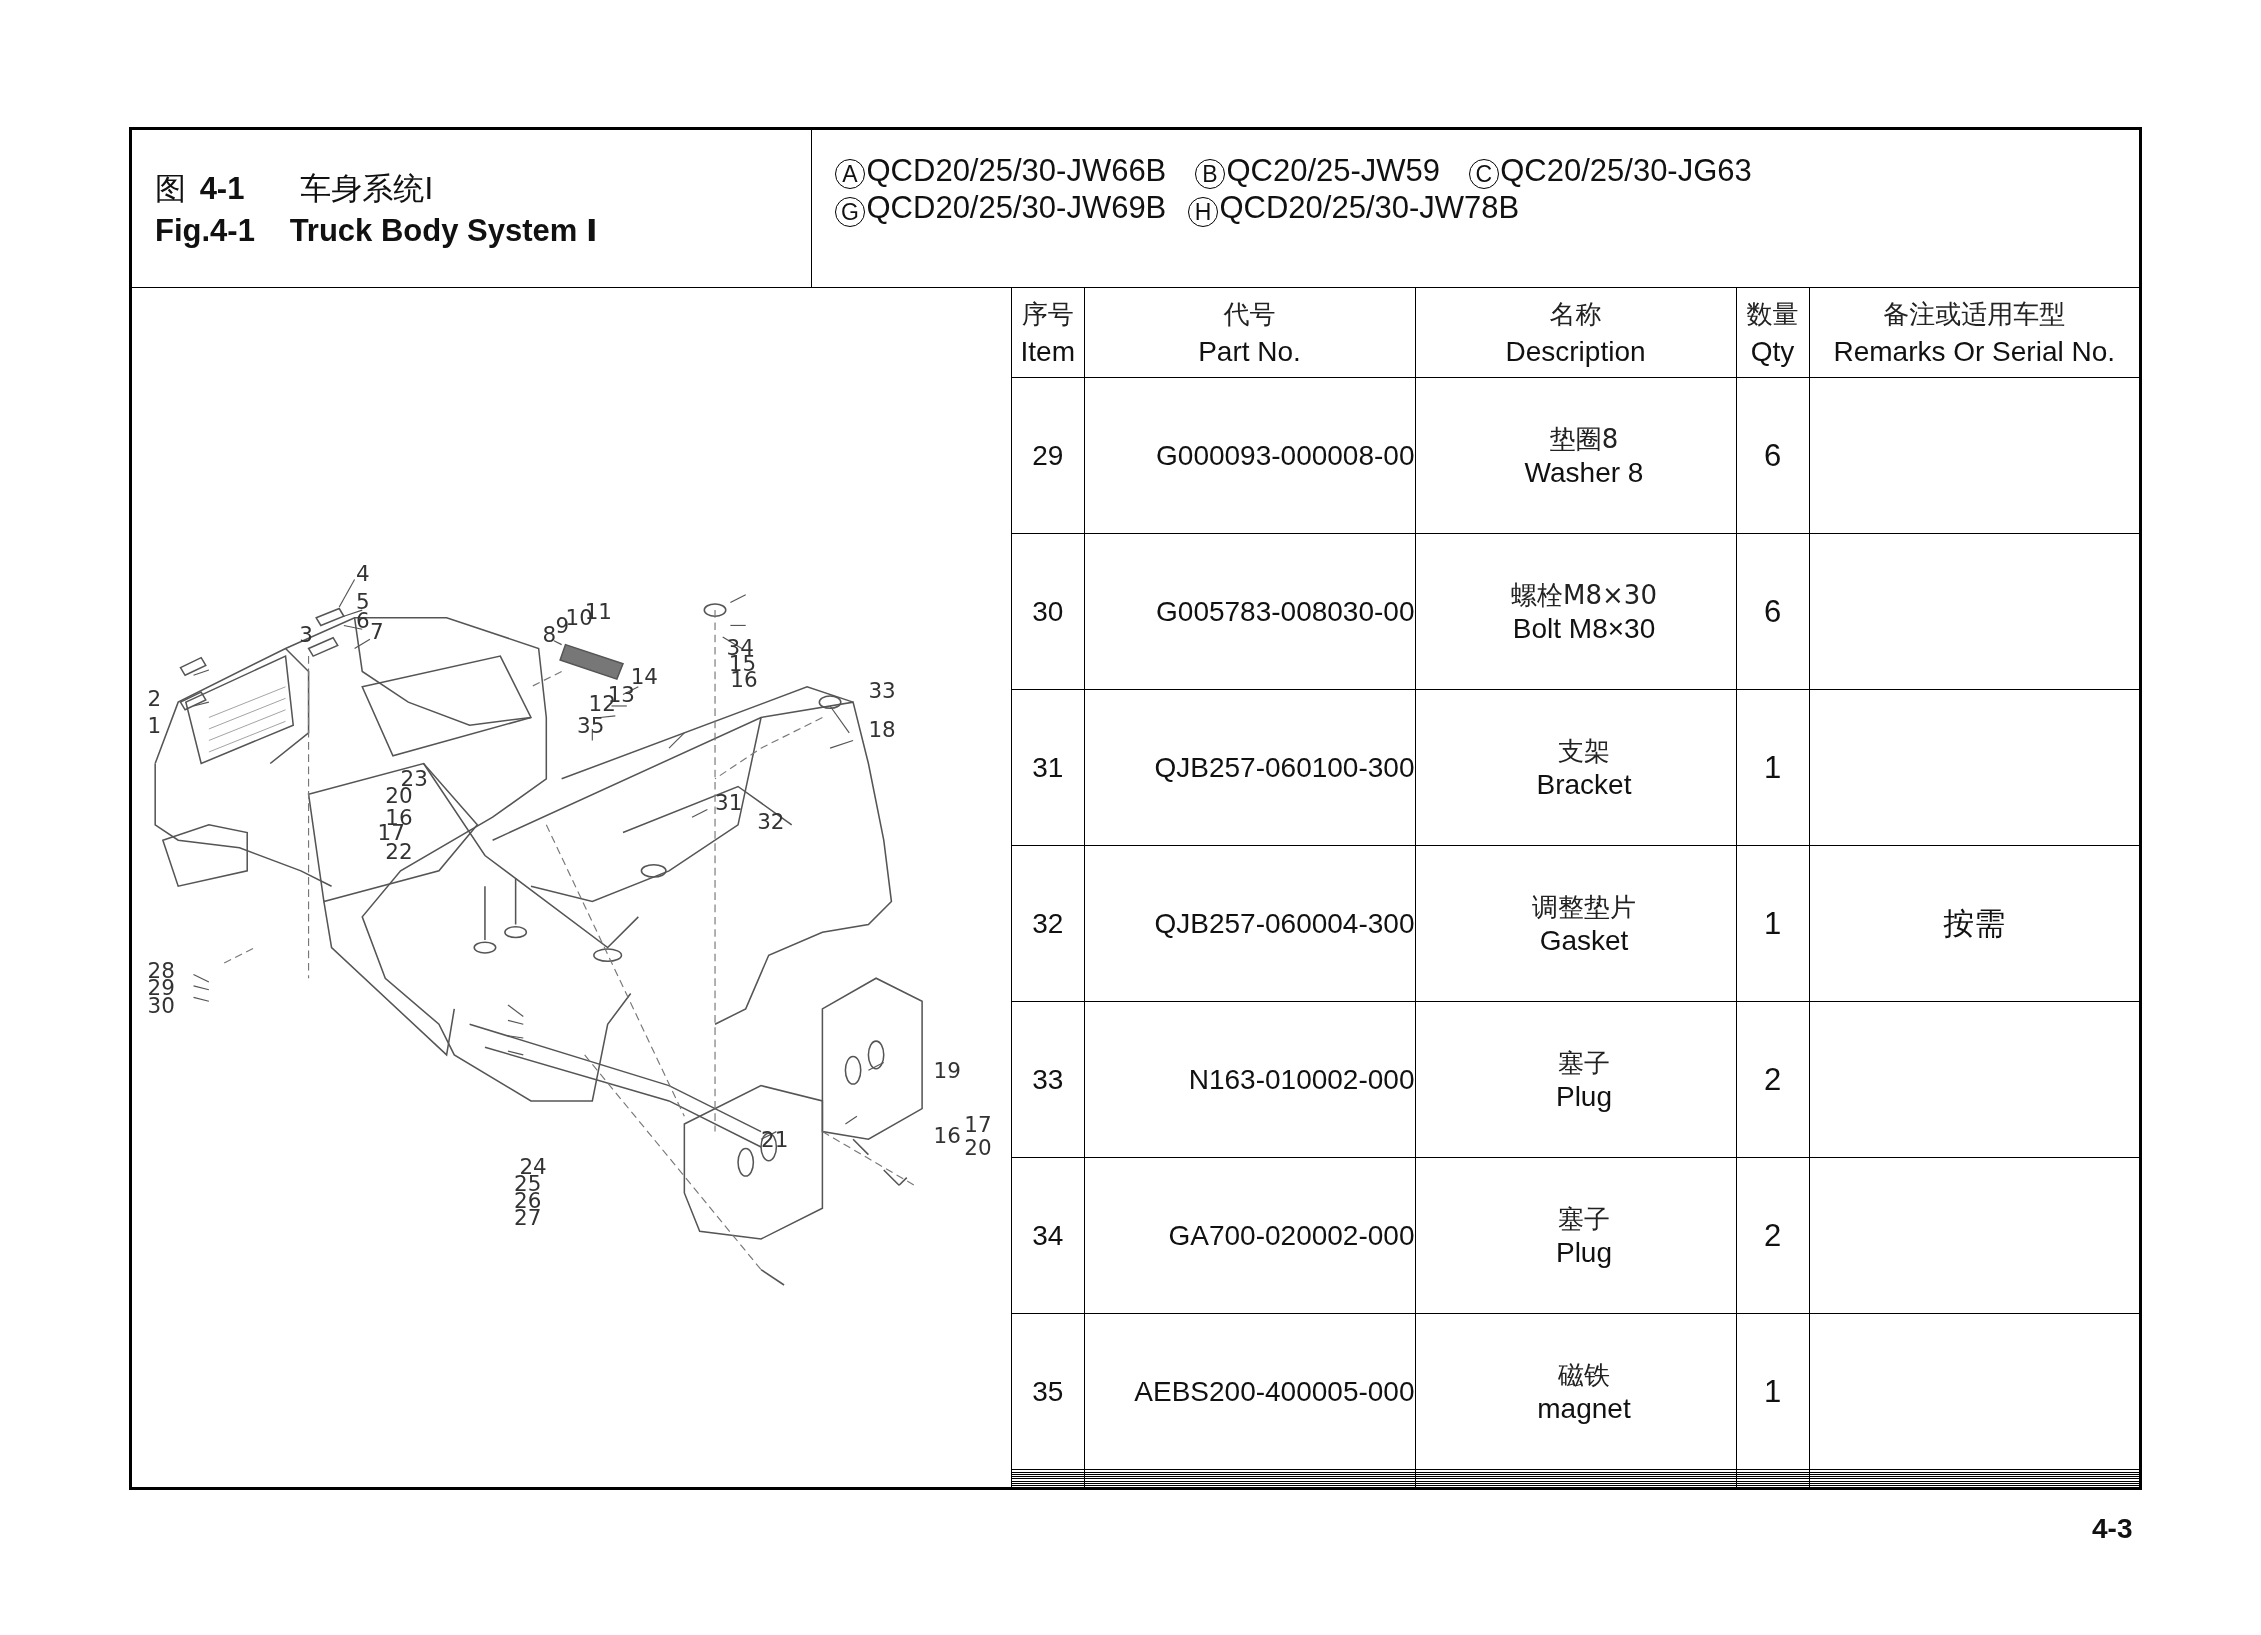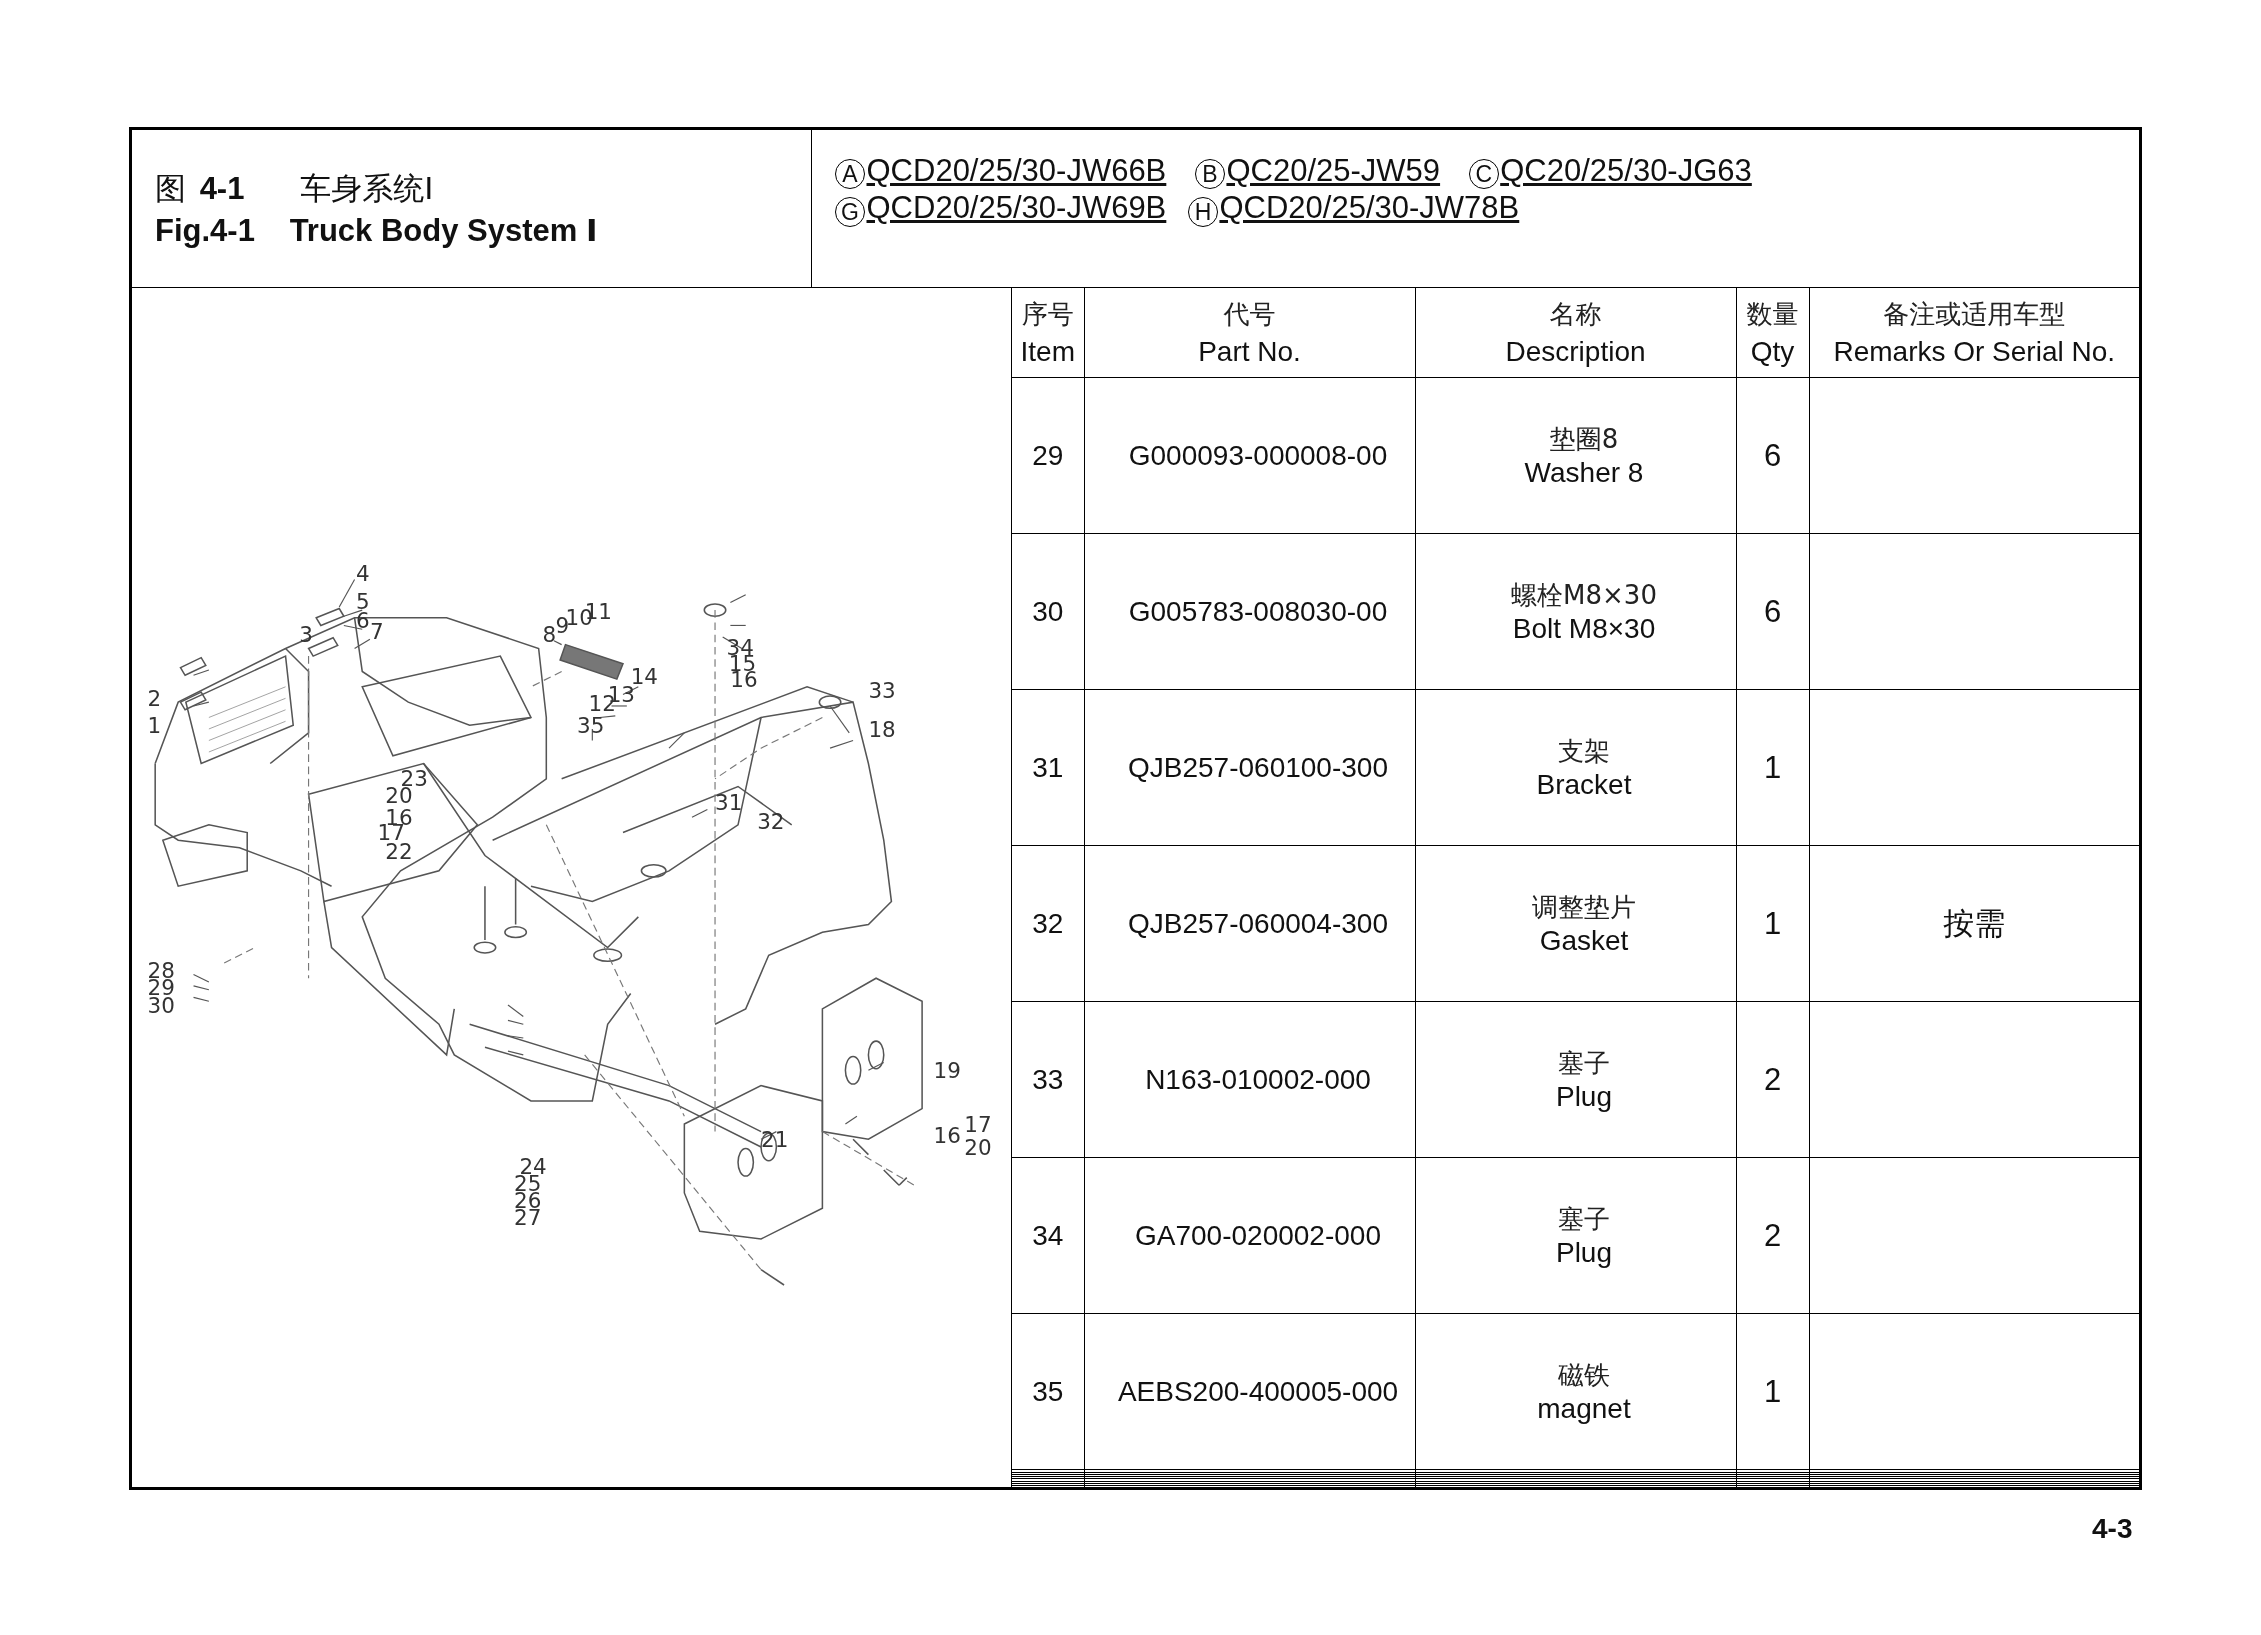--- a/index.html
+++ b/index.html
@@ -13,39 +13,39 @@
                border-bottom:1.5px solid #000; box-sizing:border-box; }
   .title-line { position:absolute; left:23px; font-size:31px; white-space:nowrap; }
   .title-line .num { font-weight:bold; display:inline-block; }
   .t1 { top:38px; }
   .t2 { top:82px; font-weight:bold; }
   .t1 .cn-label { font-family:"DejaVu Sans", sans-serif; font-weight:normal; }
   .t1 .num { margin-left:5px; width:92px; }
   .t2 .num { width:126px; }
   .title-line .sys { display:inline-block; }
   .models { position:absolute; left:23px; top:21.5px; font-size:31px; line-height:37px; white-space:nowrap; }
-  .model { display:inline-block; margin-right:20px;text-decoration:underline; }
+  .model { display:inline-block; margin-right:20px; }
   .circ { display:inline-block; width:28px; height:28px; border:1.5px solid #000; border-radius:50%;
           text-align:center; line-height:28px; font-size:23px; margin-right:1.5px; vertical-align:-1.5px; }
   .diagram { position:absolute; left:0; top:158px; width:880px; bottom:0;
              border-right:1.5px solid #000; box-sizing:border-box; }
   .diagram svg { position:absolute; left:0; top:0; }
   .tbl { position:absolute; left:880px; top:158px; right:0; bottom:0; }
   table { border-collapse:collapse; width:100%; height:100%; table-layout:fixed; }
   th, td { border:1.5px solid #000; text-align:center; vertical-align:middle; padding:0; font-weight:normal; }
   tr:first-child th { border-top:none; }
   th:first-child, td:first-child { border-left:none; }
   th:last-child, td:last-child { border-right:none; }
   tr:last-child td { border-bottom:none; }
   thead th { height:89px; font-size:28px; line-height:37px; }
   tbody td { font-size:28px; }
   td.desc { text-align:center; padding-left:17px; line-height:34px; }
   td.desc .cn { font-family:"DejaVu Sans", sans-serif; font-size:26px; color:#222; display:block; }
   td.desc .en { display:block; }
-  td.part { text-align:center; padding-left:17px; }
+  td.part { text-align:right; padding-left:17px; }
   td.qty { font-size:31px; }
   td.rem { font-family:"DejaVu Sans", sans-serif; font-size:31px; }
   .cnh { font-family:Liberation Serif, serif; font-size:26px; color:#222; display:block; }
   .page-num { position:absolute; left:2092px; top:1513px; font-size:28px;font-weight:bold; }
   .callout { font-family:"DejaVu Sans", sans-serif; font-size:28px; fill:#333; }
 </style>
 </head>
 <body>
 
 <div class="frame">

